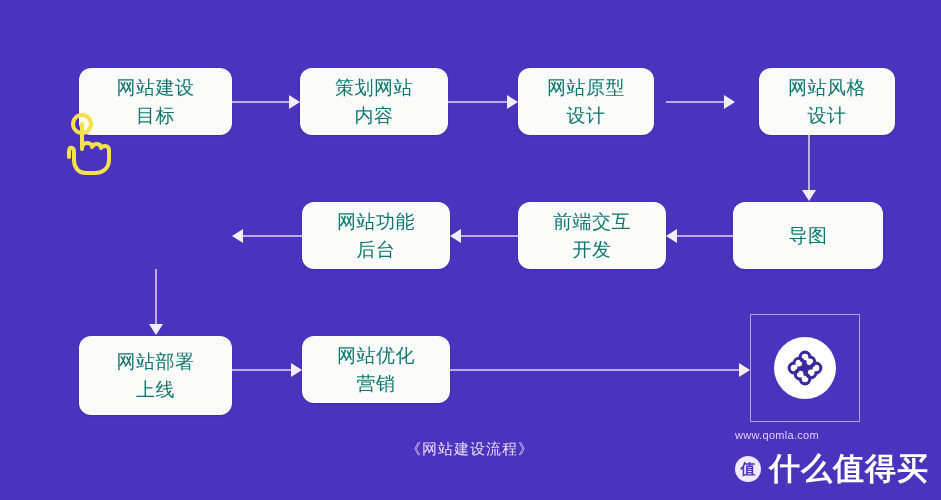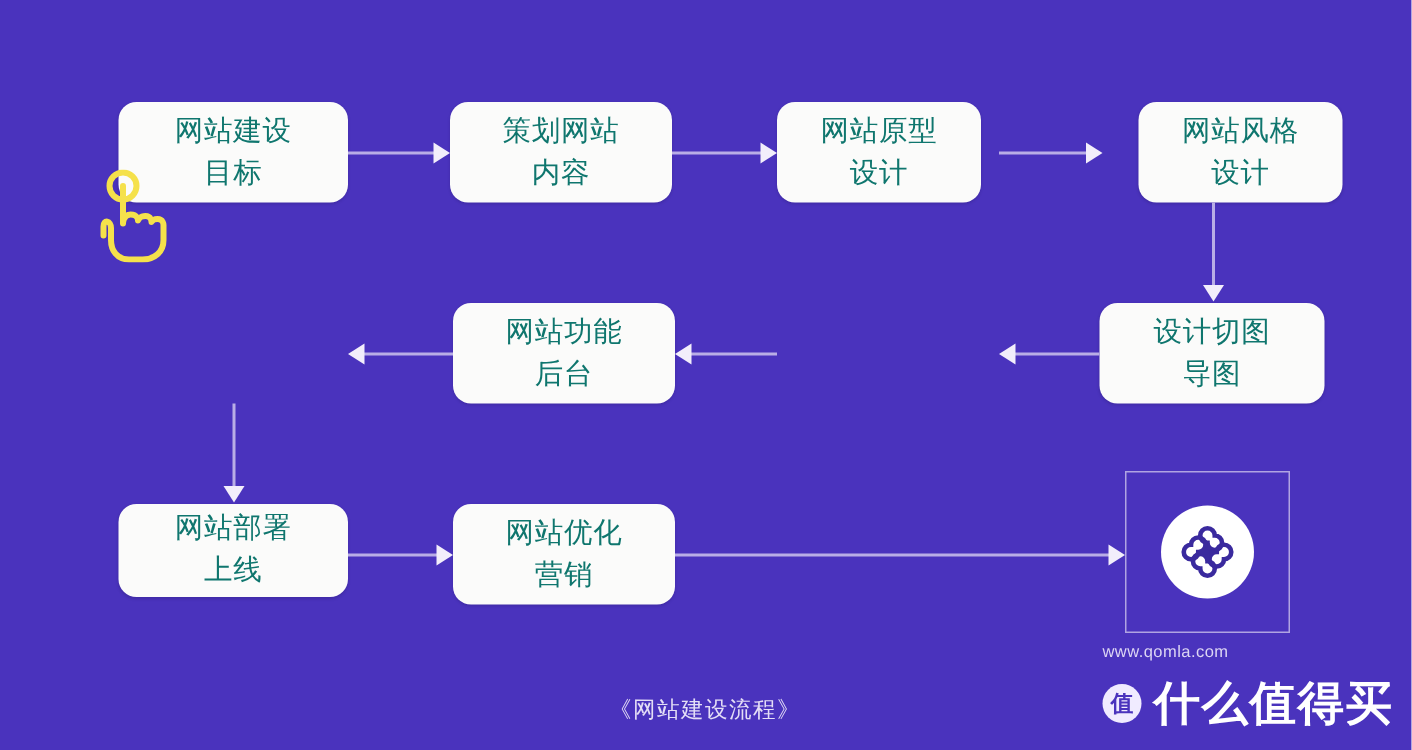--- a/index.html
+++ b/index.html
@@ -97,21 +97,21 @@
     text-align: left;
     color: #ddd6f4;
     font-size: 11px;
     letter-spacing: 0.3px;
   }
 
   
   #caption {
     position: absolute;
     left: 330px;
-    top: 464px;
+    top: 440px;
     width: 280px;
     text-align: center;
     color: #e4def6;
     font-size: 15px;
     letter-spacing: 1px;
     font-family: "DejaVu Sans", "Liberation Sans", sans-serif;
   }
 
   
   #watermark {
@@ -188,39 +188,42 @@
 
   <div class="conn v" style="left:808px; top:135px; height:58px;"></div>
   <div class="arrowhead down" style="left:802px; top:190px;"></div>
 
 
   <div class="node" style="left:302px; top:202px; width:148px; height:67px;">
     <span class="ln">网站功能</span>
     <span class="ln">后台</span>
   </div>
 
+  <div class="node" style="left:518px; top:202px; width:148px; height:67px;">
+    <span class="ln">前端交互</span>
+    <span class="ln">开发</span>
+  </div>
 
   <div class="node" style="left:733px; top:202px; width:150px; height:67px;">
-    <span class="ln">设计切图</span>
     <span class="ln">导图</span>
   </div>
 
   <div class="conn h" style="left:676px; top:235px; width:57px;"></div>
   <div class="arrowhead left" style="left:666px; top:229px;"></div>
 
   <div class="conn h" style="left:460px; top:235px; width:58px;"></div>
   <div class="arrowhead left" style="left:450px; top:229px;"></div>
 
   <div class="conn h" style="left:242px; top:235px; width:60px;"></div>
   <div class="arrowhead left" style="left:232px; top:229px;"></div>
 
   <div class="conn v" style="left:155px; top:269px; height:58px;"></div>
   <div class="arrowhead down" style="left:149px; top:324px;"></div>
 
-  <div class="node" style="left:79px; top:336px; width:153px; height:62px;">
+  <div class="node" style="left:79px; top:336px; width:153px; height:79px;">
     <span class="ln">网站部署</span>
     <span class="ln">上线</span>
   </div>
 
   <div class="node" style="left:302px; top:336px; width:148px; height:67px;">
     <span class="ln">网站优化</span>
     <span class="ln">营销</span>
   </div>
 
   <div class="conn h" style="left:232px; top:369px; width:60px;"></div>

